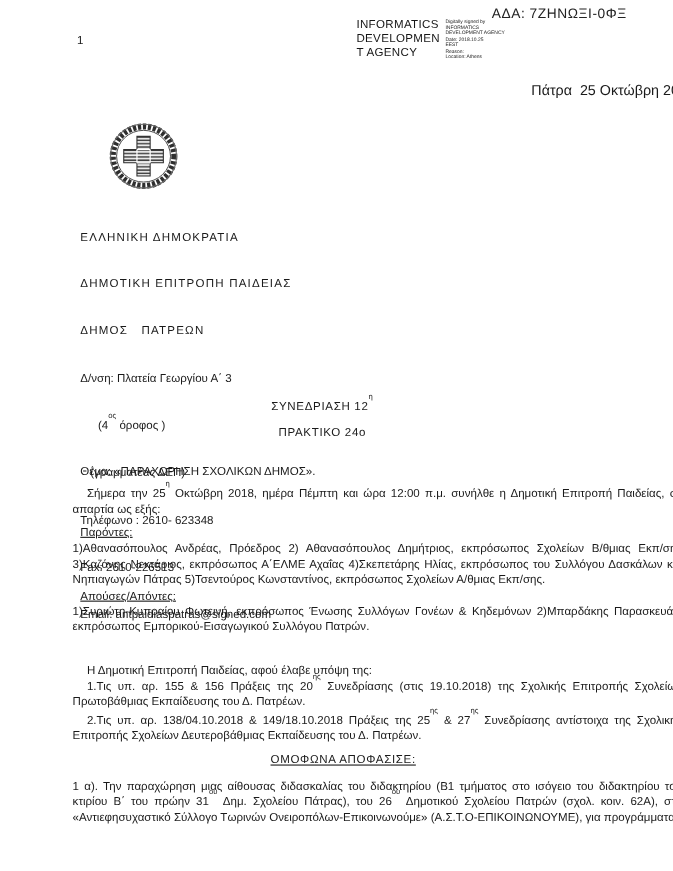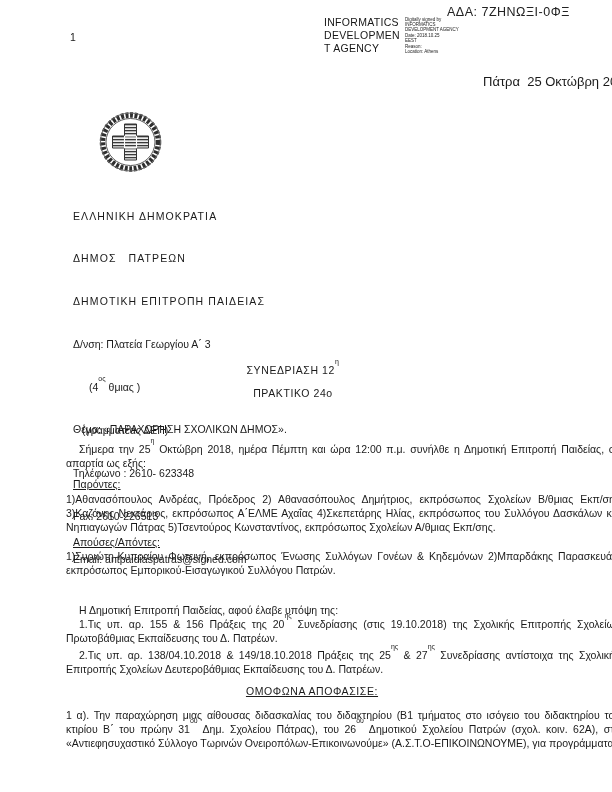--- a/index.html
+++ b/index.html
@@ -77,24 +77,24 @@
         <line x1="25.5" y1="25" x2="37.5" y2="25"></line>
         <line x1="25.5" y1="37" x2="37.5" y2="37"></line>
         <line x1="25.5" y1="25" x2="25.5" y2="37"></line>
         <line x1="37.5" y1="25" x2="37.5" y2="37"></line>
       </g>
     </svg>
   </div>
 
   <div class="abs letterhead" style="left:36px;top:180px;">
     <div class="lh-caps">ΕΛΛΗΝΙΚΗ ΔΗΜΟΚΡΑΤΙΑ</div>
+    <div class="lh-caps">ΔΗΜΟΤΙΚΗ ΕΠΙΤΡΟΠΗ ΠΑΙΔΕΙΑΣ</div>
     <div class="lh-caps">ΔΗΜΟΣ   ΠΑΤΡΕΩΝ</div>
-    <div class="lh-caps">ΔΗΜΟΤΙΚΗ ΕΠΙΤΡΟΠΗ ΠΑΙΔΕΙΑΣ</div>
     <div>Δ/νση: Πλατεία Γεωργίου Α΄ 3</div>
-    <div class="indent1"><span>(4</span><sup class="sup">ος</sup><span> θμιας )</span></div>
+    <div class="indent1"><span>(4</span><sup class="sup">ος</sup><span> όροφος )</span></div>
     <div class="indent2">(γραμματέας ΔΕΠ)</div>
     <div>Τηλέφωνο : 2610- 623348</div>
     <div>Fax: 2610-226513</div>
     <div>Email: antpaidiaspatras@signed.com</div>
   </div>
 
   <div class="abs center-head" style="left:36px;top:363px;width:440px;">
     <div class="hline"><span>ΣΥΝΕΔΡΙΑΣΗ 12</span><sup class="sup">η</sup></div>
     <div class="hline">ΠΡΑΚΤΙΚΟ  24ο</div>
   </div>

